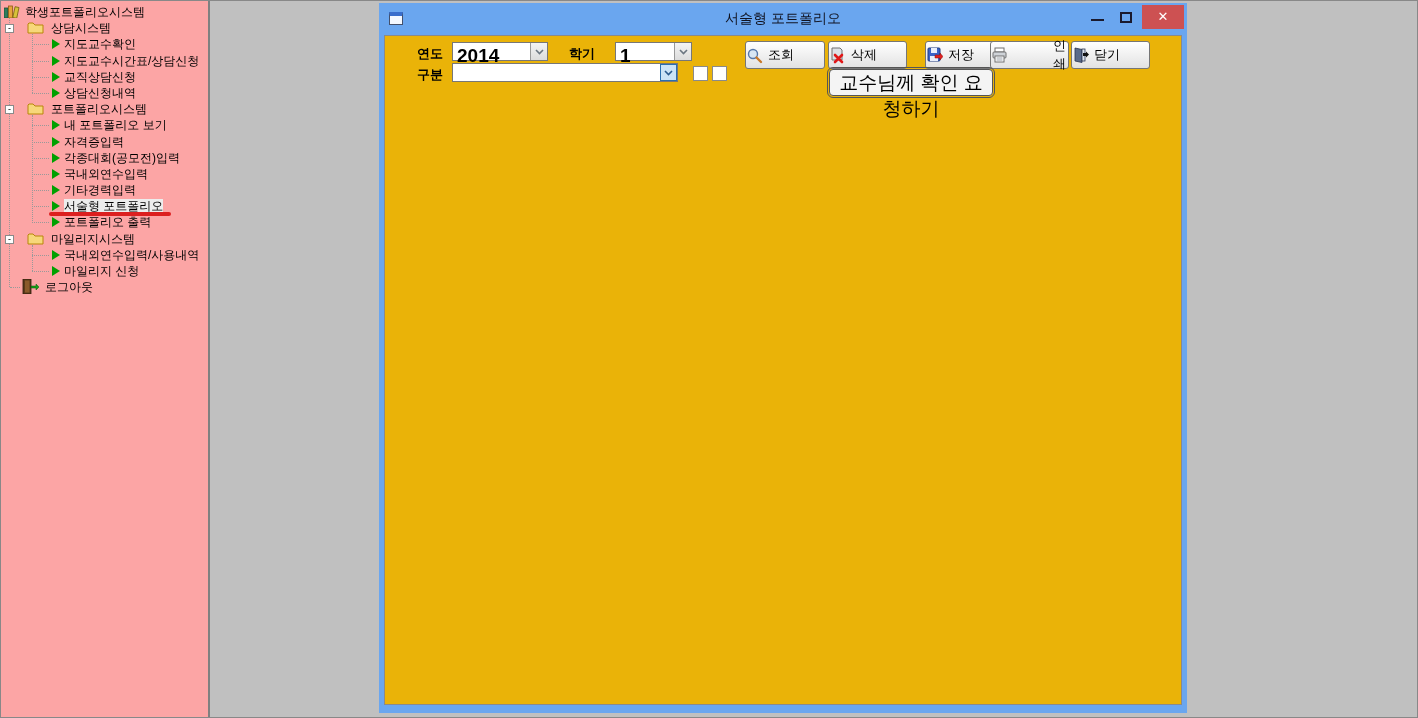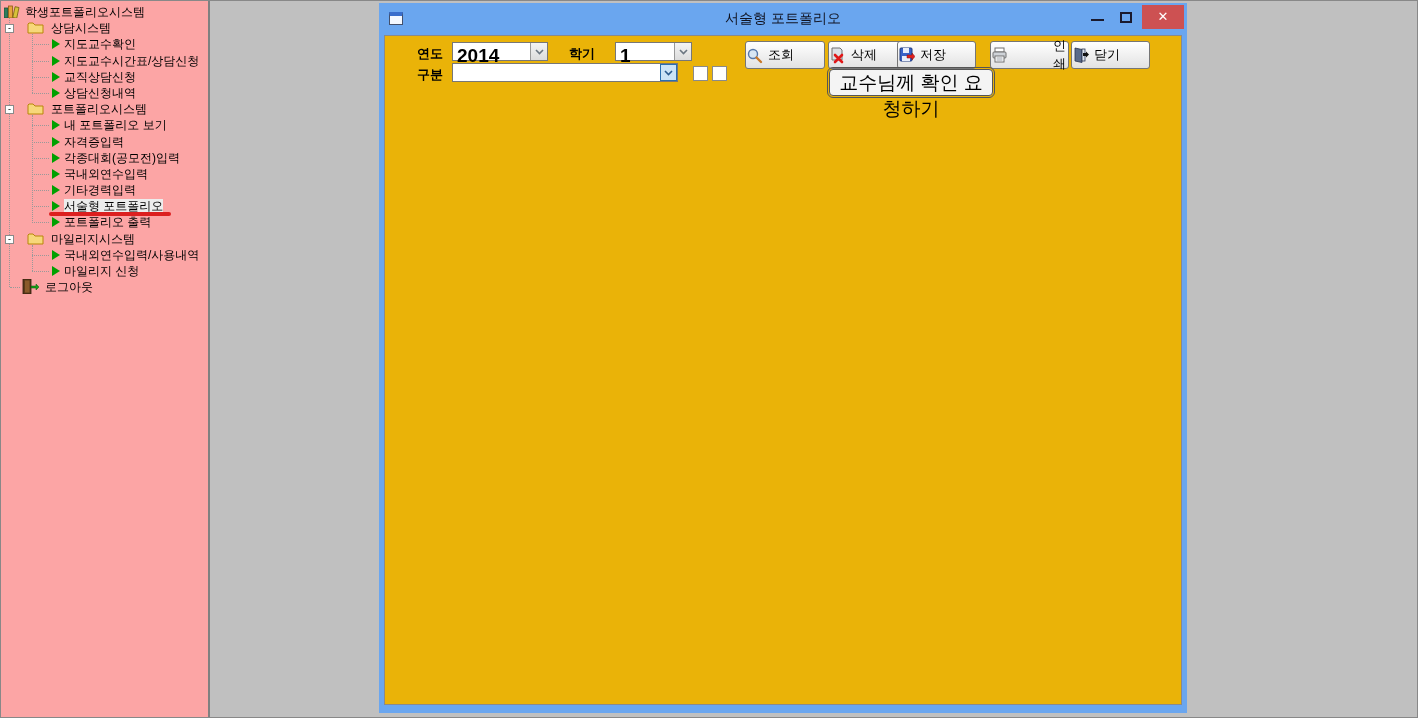--- a/index.html
+++ b/index.html
@@ -126,21 +126,21 @@
   .tb-btn {
     position: absolute; top: 5px; height: 28px; width: 79px;
     background: linear-gradient(#ffffff, #e2e2e2);
     border: 1px solid #767676; border-radius: 3px;
     font-size: 13px; color: #000; font-family: inherit;
     display: flex; align-items: center; justify-content: flex-start; gap: 5px;
     cursor: default;
   }
   .btn-search { left: 360px; width: 80px; }
   .btn-delete { left: 443px; }
-  .btn-save   { left: 512px; }
+  .btn-save   { left: 540px; }
   .btn-print  { left: 605px; gap: 43px; }
   .btn-close  { left: 686px; }
   .btn-request {
     position: absolute; left: 444px; top: 33px; width: 164px; height: 27px;
     background: #f4f4f4; border: 1px solid #555; border-radius: 4px;
     outline: 1px solid #555; outline-offset: 1px;
     font-size: 19px; color: #000; font-family: inherit; cursor: default;
   }
   .icon16 { width: 17px; height: 17px; display: inline-block; }
 </style>

